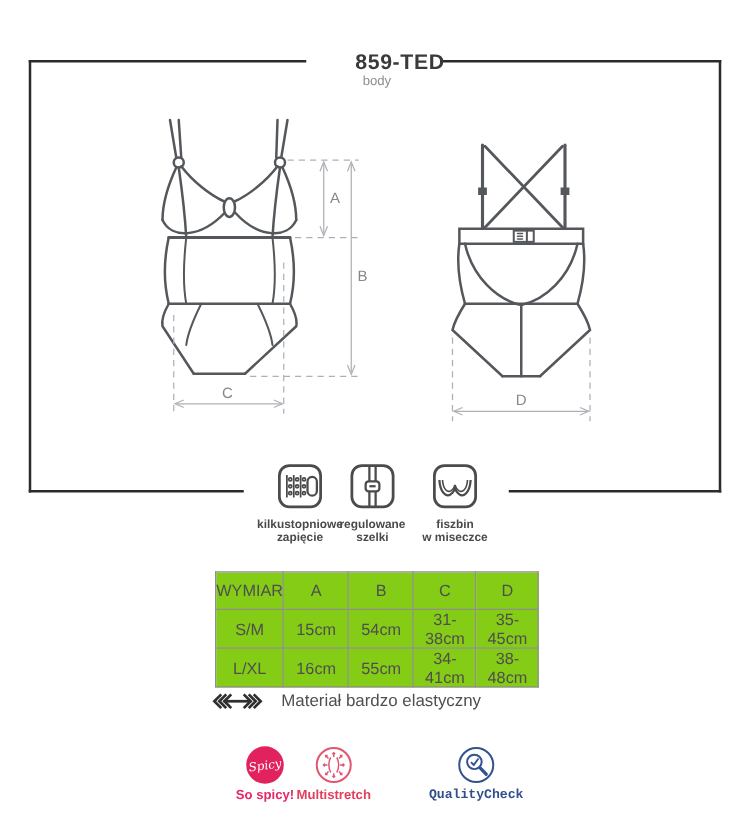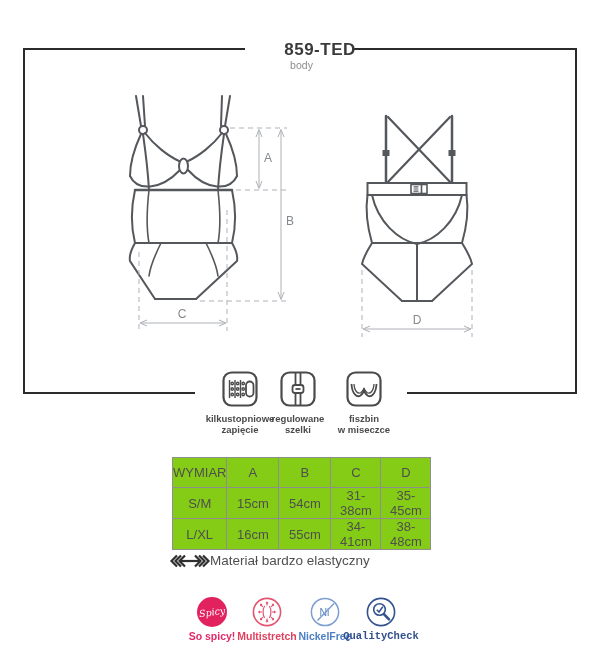--- a/index.html
+++ b/index.html
@@ -15,21 +15,21 @@
          font-size:10.5px;color:#8d8d8d;}
   
   .feature{position:absolute;width:120px;text-align:center;}
   .feature .lbl{margin-top:2px;font-size:9.5px;font-weight:bold;color:#4a4a4a;line-height:11px;}
   
   table.size{position:absolute;left:172px;top:457px;border-collapse:collapse;table-layout:fixed;}
   table.size td,table.size th{border:1px solid #8f8f8f;height:29px;padding:0;
         font-size:13px;font-weight:normal;color:#4f4f4f;text-align:center;vertical-align:middle;
         background:#84cc16;}
   
-  .material{position:absolute;left:170px;top:553px;display:flex;align-items:center;gap:0;}
+  .material{position:absolute;left:170px;top:553px;display:flex;align-items:center;gap:15px;}
   .material .txt{font-size:13.5px;color:#4f4f4f;}
   
   .badge{position:absolute;width:120px;text-align:center;top:597px;}
   .badge svg{display:block;margin:0 auto;}
   .badge .lbl{margin-top:3px;font-size:10.5px;font-weight:bold;}
   .c-spicy{color:#e32a68;} .c-multi{color:#e0415f;} .c-nickel{color:#4d7fc4;} .c-quality{color:#304f8c;font-family:Liberation Mono, monospace;}
   svg{overflow:visible;}
 </style>
 </head>
 <body>
@@ -241,28 +241,20 @@
         <path d="M19.2,9.8 L21.4,7.4 M19.9,7.4 L21.4,7.4 L21.3,8.9"></path>
         <path d="M10.8,20.2 L8.6,22.6 M8.7,21.1 L8.6,22.6 L10.1,22.6"></path>
         <path d="M19.2,20.2 L21.4,22.6 M19.9,22.6 L21.4,22.6 L21.3,21.1"></path>
         <path d="M10,15 L6.8,15 M7.9,13.9 L6.8,15 L7.9,16.1"></path>
         <path d="M20,15 L23.2,15 M22.1,13.9 L23.2,15 L22.1,16.1"></path>
       </g>
     </svg>
     <div class="lbl c-multi">Multistretch</div>
   </div>
 
-  <div class="badge" style="left:265px">
-    <svg width="30" height="30" viewBox="0 0 30 30">
-      <circle cx="15" cy="15" r="13.6" fill="#fff" stroke="#7d9ed2" stroke-width="1.5"></circle>
-      <text x="14.5" y="18.5" text-anchor="middle" fill="#5d85bd" font-size="10.5" font-family="Liberation Sans,sans-serif">Ni</text>
-      <path d="M7.5,23.5 L24,6.5" stroke="#7d9ed2" stroke-width="1.5" fill="none"></path>
-    </svg>
-    <div class="lbl c-nickel">NickelFree</div>
-  </div>
 
   <div class="badge" style="left:321px">
     <svg width="30" height="30" viewBox="0 0 30 30">
       <circle cx="15" cy="15" r="13.6" fill="#fff" stroke="#34528f" stroke-width="1.6"></circle>
       <circle cx="13.5" cy="12.5" r="5.8" fill="none" stroke="#34528f" stroke-width="1.6"></circle>
       <path d="M17.9,17.1 L23,22.4" stroke="#34528f" stroke-width="2.6" stroke-linecap="round" fill="none"></path>
       <path d="M10.8,12.7 L13,15 L16.8,9.8" stroke="#34528f" stroke-width="1.5" fill="none"></path>
     </svg>
     <div class="lbl c-quality">QualityCheck</div>
   </div>

